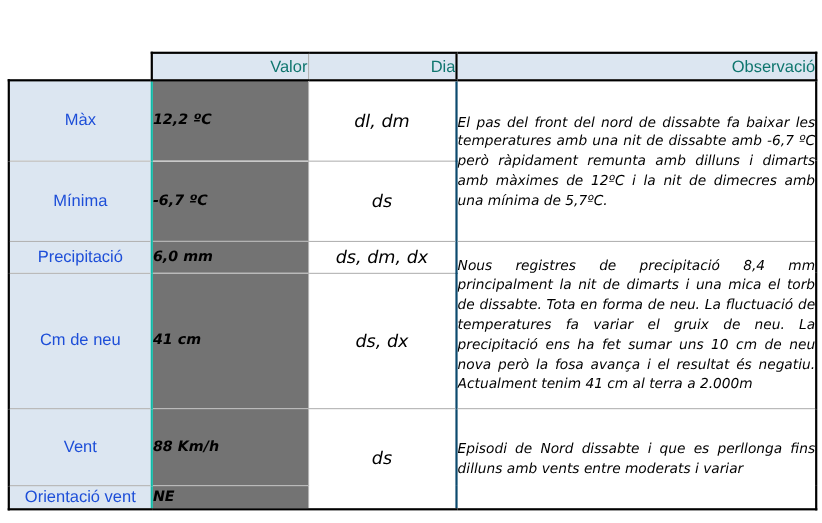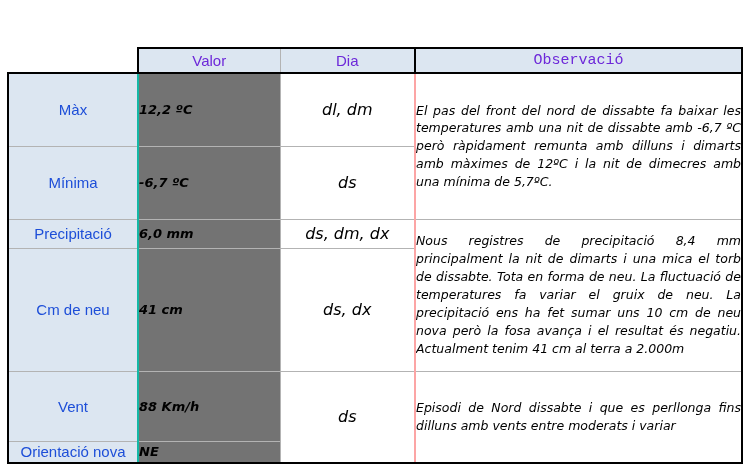--- a/index.html
+++ b/index.html
@@ -23,46 +23,46 @@
   tr.r-min{height:73px;padding-left:16px;}
   tr.r-pre{height:29px;}
   tr.r-neu{height:123px;}
   tr.r-ven{height:70px;}
   tr.r-ori{height:22px;}
 
   
   td.cell{border:1px solid #b3b3b3;}
 
   
-  td.hcell{background:#dce6f1;text-align:center;vertical-align:middle;
-           font-size:15px;color:#6d28d9;border:1px solid #b3b3b3;
+  td.hcell{background:#dce6f1;text-align:right;vertical-align:middle;
+           font-size:15px;color:#0f766e;border:1px solid #b3b3b3;
            border-top:2px solid #000;border-bottom:2px solid #000;}
   td.ghost{border:none;background:#ffffff;}
 
   
   td.lab{background:#dce6f1;text-align:center;vertical-align:middle;font-size:15px;
          color:#1d4ed8;border-left:2px solid #000;}
   
   td.val{background:#737373;text-align:left;vertical-align:middle;
          font-family:"DejaVu Sans", sans-serif;font-style:italic;font-weight:bold;
          font-size:13px;border-left:2px solid #14b8a6;}
   
   td.dia{background:#fff;text-align:center;vertical-align:middle;
          font-family:"DejaVu Sans", sans-serif;font-style:italic;font-size:16px;}
   
   td.obs{background:#fff;vertical-align:middle;text-align:justify;
          font-family:"DejaVu Sans", sans-serif;font-style:italic;font-size:12.5px;
          line-height:1.43;padding:4px 5px 4px 6px;
-         border-left:2px solid #fca5a5;border-right:2px solid #000;}
+         border-left:2px solid #0c4a6e;border-right:2px solid #000;}
 
   
   .bt{border-top:2px solid #000 !important;}
   .bb{border-bottom:2px solid #000 !important;}
   .bl{border-left:2px solid #000 !important;}
-  .br{border-right:2px solid #000 !important;font-family:Liberation Mono, monospace;}
+  .br{border-right:2px solid #000 !important;}
 </style>
 </head>
 <body>
 
 <div class="page">
 
 
   <table class="wx">
     <colgroup>
       <col class="c-lab">
@@ -106,19 +106,19 @@
     </tr>
 
     <tr class="r-ven">
       <td class="cell lab">Vent</td>
       <td class="cell val">88 Km/h</td>
       <td class="cell dia bb" rowspan="2">ds</td>
       <td class="cell obs bb" rowspan="2">Episodi de Nord dissabte i que es perllonga fins dilluns amb vents entre moderats i variar</td>
     </tr>
 
     <tr class="r-ori">
-      <td class="cell lab bb">Orientació nova</td>
+      <td class="cell lab bb">Orientació vent</td>
       <td class="cell val bb">NE</td>
     </tr>
   </tbody>
     </table>
 
 </div>
 
 </body></html>

